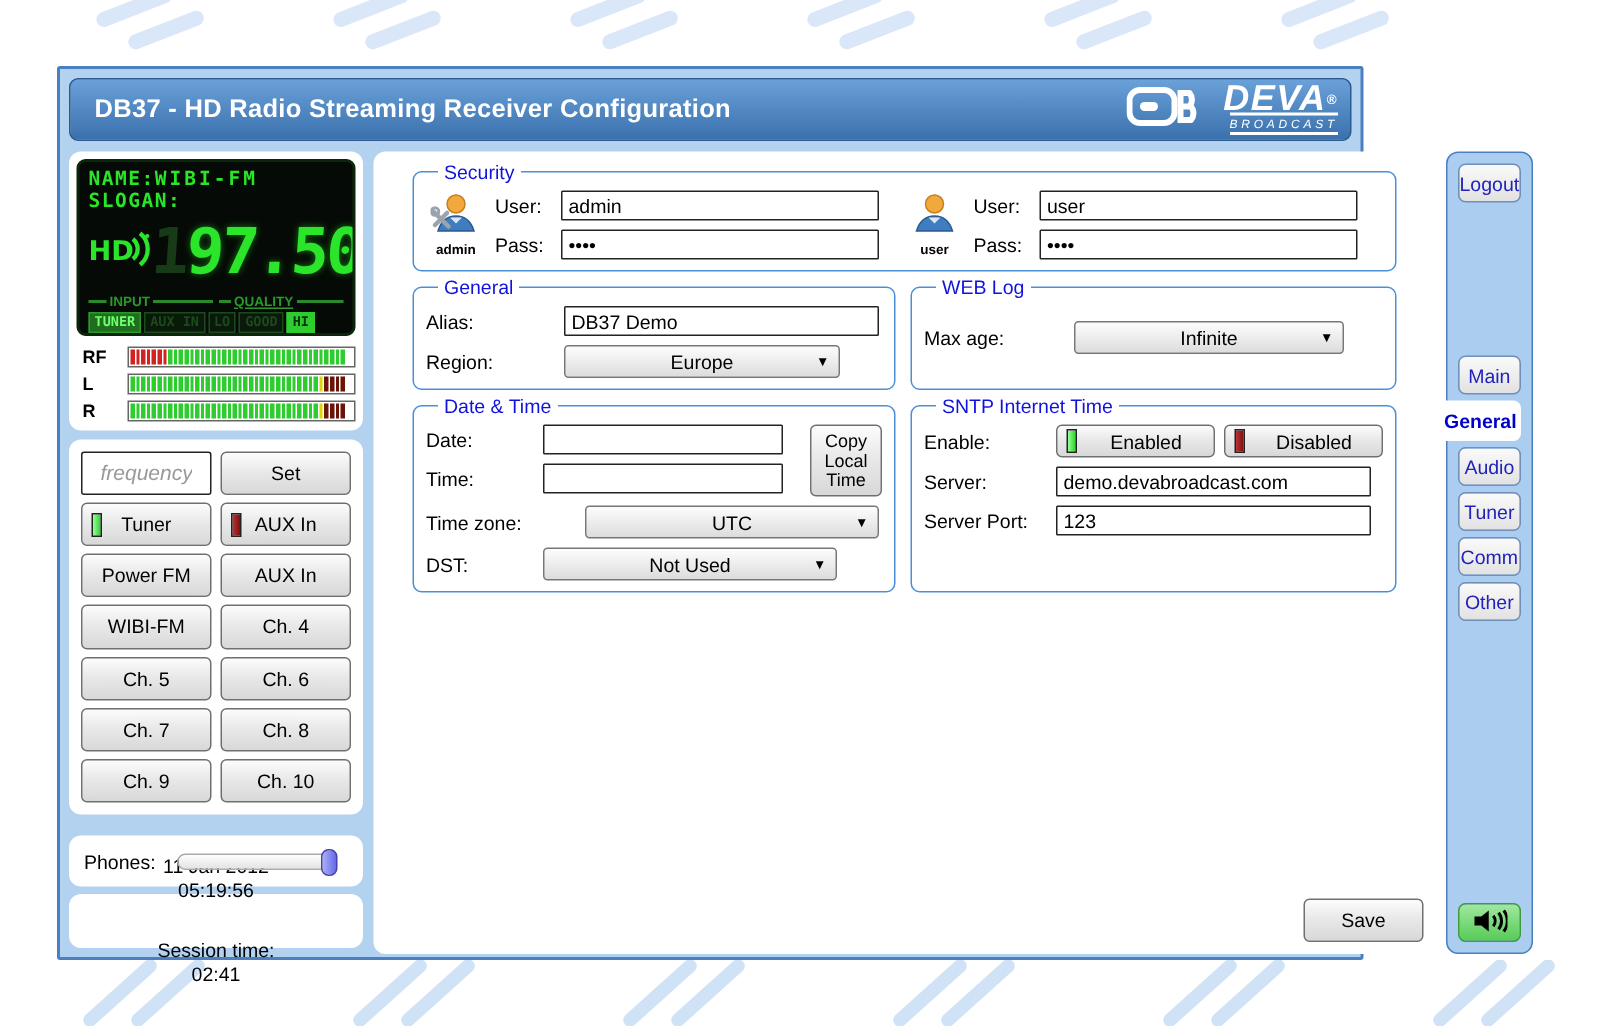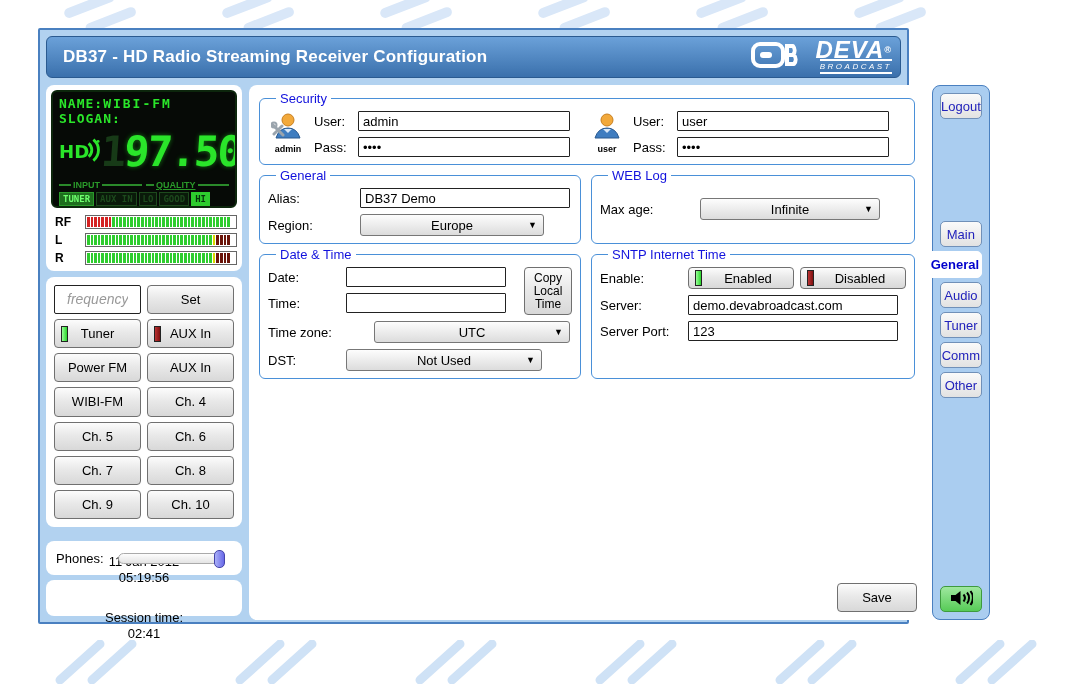--- a/index.html
+++ b/index.html
@@ -9,21 +9,21 @@
     background:#ffffff;
     position:relative;
     overflow:hidden;
   }
   
   .wm { position:absolute; pointer-events:none; }
   .wm svg { display:block; }
 
   
   .window {
-    position:absolute; left:38px; top:28px; width:871px; height:596px;
+    position:absolute; left:38px; top:44px; width:871px; height:596px;
     background:#b2d2f0;
     border:2px solid #4a80c0;
     border-radius:2px;
     padding:6px;
   }
   
   .hdr {
     height:42px; border-radius:6px; border:1px solid #2a5a90;
     background:linear-gradient(#6ba1d9, #3a70ac);
     display:flex; align-items:center; justify-content:space-between;
@@ -97,21 +97,21 @@
   .phones-label { font-size:13px; color:#000; }
   .slider { position:relative; width:106px; height:11px; margin-left:14px;
     border:1px solid #aaa; border-radius:6px; background:linear-gradient(#fdfdfd,#e4e4e4); }
   .slider-thumb { position:absolute; right:-2px; top:-4px; width:11px; height:18px;
     border:1px solid #4444aa; border-radius:5px; background:linear-gradient(90deg,#aab0f8,#6868e8); }
 
   .status-panel { height:36px; margin-top:5px; display:flex; align-items:center; justify-content:center; gap:24px;flex-direction:column; }
   .status-col { text-align:center; font-size:13px; color:#000; line-height:16px; }
 
   
-  .main { flex:1; background:#fff; border-radius:8px; position:relative; padding:6px 10px; }
+  .main { flex:1; background:#fff; border-radius:8px; position:relative; padding:6px 26px; }
   fieldset {
     border:1px solid #4a90d8; border-radius:6px; padding:5px 8px 7px 8px;
   }
   legend { color:#1212dd; font-size:13px; margin-left:8px; padding:0 4px; }
   .frow { display:flex; gap:10px; margin-top:3px; }
   .f-left { width:322px; }
   .f-right { flex:1; }
 
   .sec-body { display:flex; }
   .sec-group { flex:1; display:flex; align-items:flex-start; gap:6px; }

